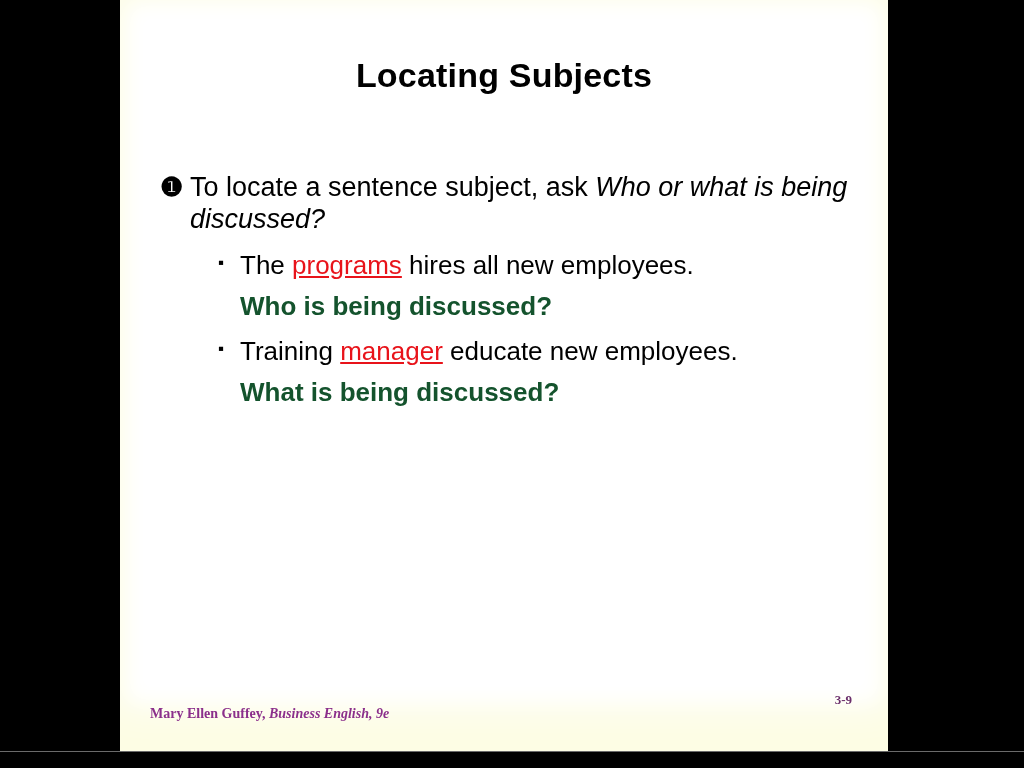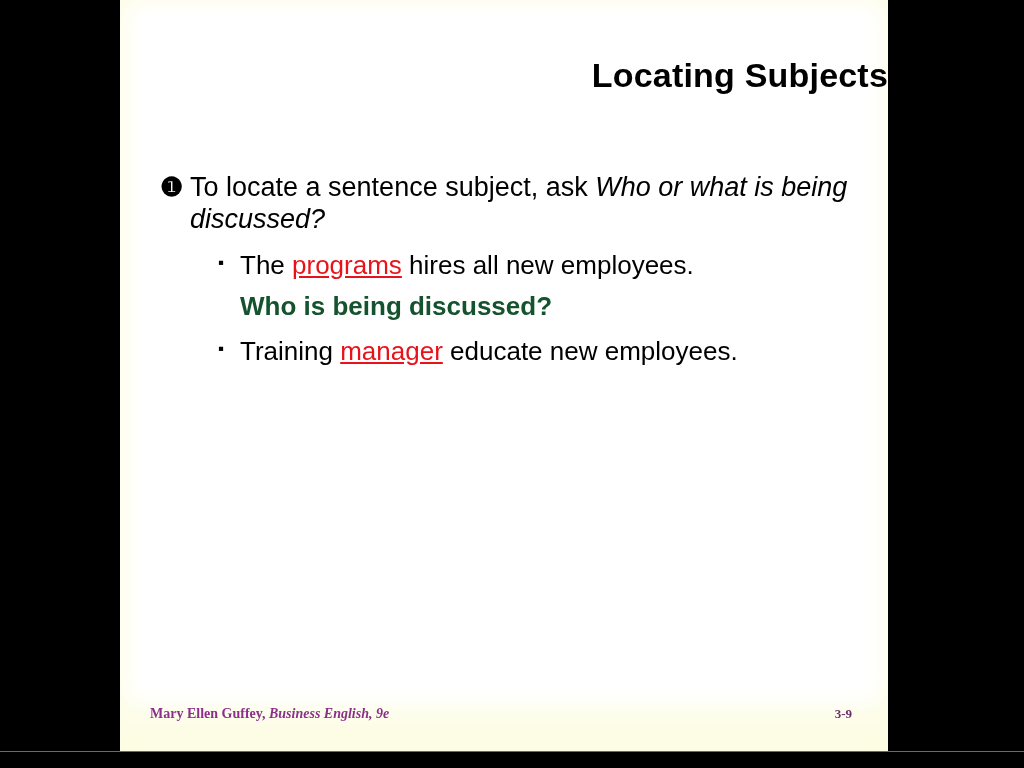--- a/index.html
+++ b/index.html
@@ -44,21 +44,21 @@
     left: 0;
     top: 0;
     width: 768px;
     height: 752px;
   }
   .slide-title {
     position: absolute;
     top: 56px;
     left: 0;
     width: 768px;
-    text-align: right;
+    text-align: center;
     font-size: 34px;
     font-weight: bold;
     color: #000000;
     letter-spacing: 0.2px;
   }
   .body-block {
     position: absolute;
     top: 172px;
     left: 40px;
     width: 700px;
@@ -117,21 +117,21 @@
     color: #8b2f8b;
     font-family: "Liberation Serif", serif;
     text-align: center;
   }
   .footer-left .ital {
     font-style: italic;
   }
   .footer-right {
     position: absolute;
     right: 36px;
-    bottom: 30px;
+    bottom: 44px;
     font-size: 13px;
     font-weight: bold;
     color: #6b2f6b;
     font-family: "Liberation Serif", serif;
   }
   .bottom-bar {
     position: absolute;
     left: 0;
     bottom: 0;
     width: 1024px;
@@ -159,20 +159,21 @@
         </div>
 
         <div class="lvl2">
           <span class="bullet">▪</span><span>The </span><span class="keyword">programs</span><span> hires all new employees.</span>
         </div>
         <div class="answer">Who is being discussed?</div>
 
         <div class="lvl2">
           <span class="bullet">▪</span><span>Training </span><span class="keyword">manager</span><span> educate new employees.</span>
         </div>
+        <div class="answer">What is being discussed?</div>
 
       </div>
 
       <div class="footer-left">
         <span>Mary Ellen Guffey</span><span>, </span><span class="ital">Business English, 9e</span>
       </div>
 
       <div class="footer-right">3-9</div>
 
     </div>

